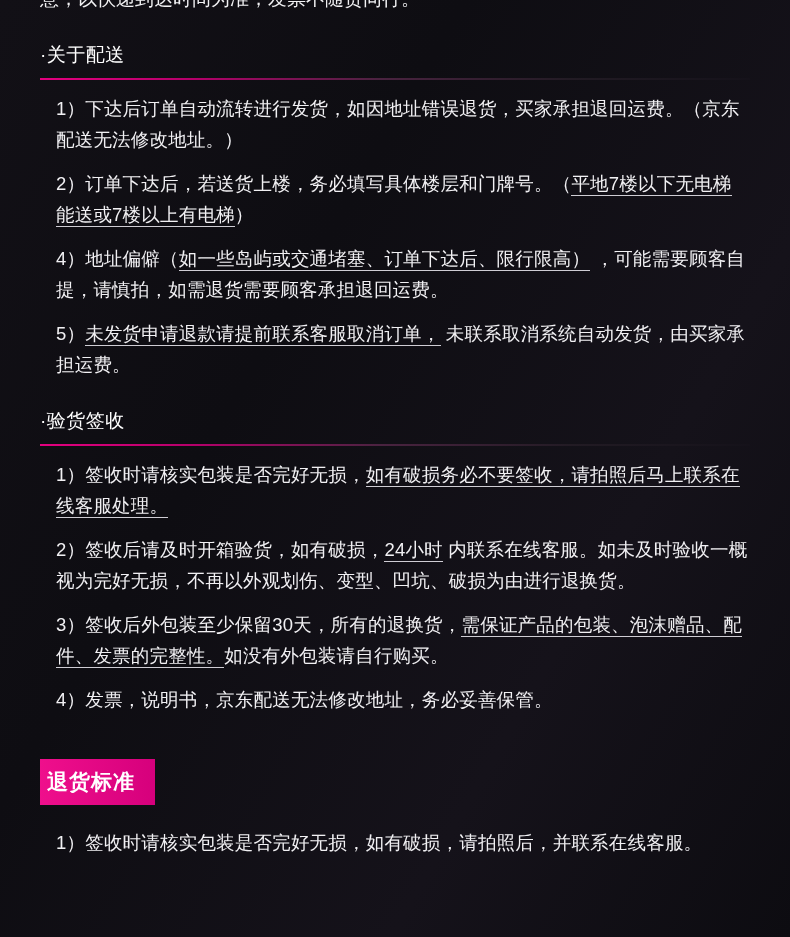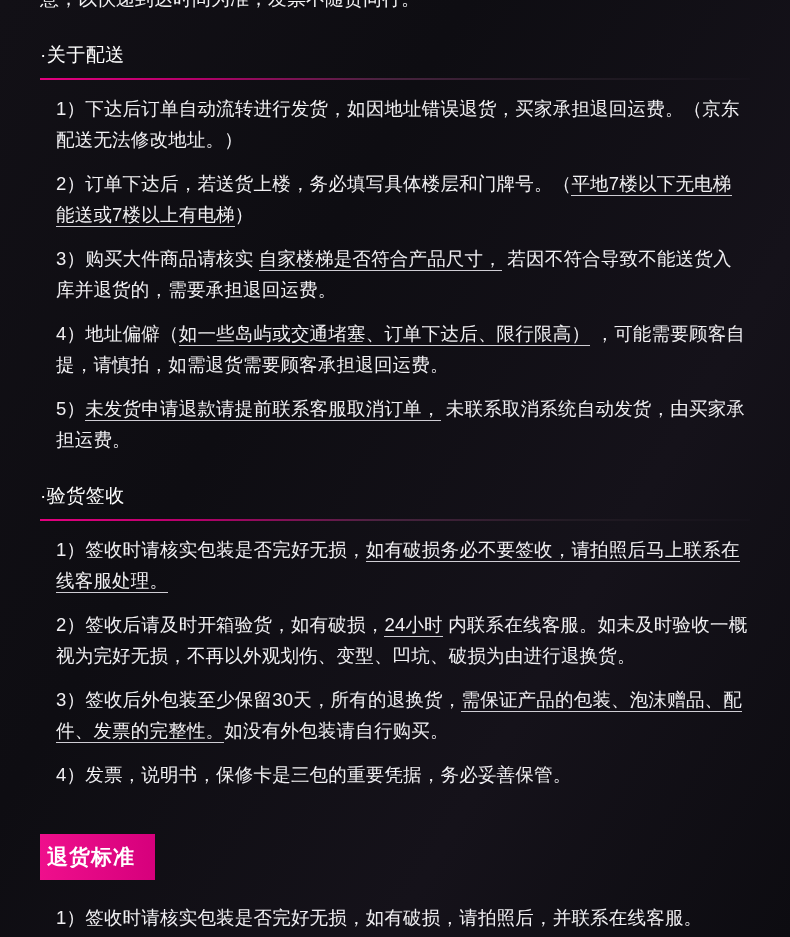--- a/index.html
+++ b/index.html
@@ -82,37 +82,36 @@
     </div>
 
     
     <div class="section-head">·关于配送</div>
     <div class="rule"></div>
 
     <p class="para"><span>1）</span><span>下达后订单自动流转进行发货，如因地址错误退货，买家承担退回运费。（京东配送无法修改地址。）</span></p>
 
     <p class="para"><span>2）</span><span>订单下达后，若送货上楼，务必填写具体楼层和门牌号。（</span><span class="u">平地7楼以下无电梯能送或7楼以上有电梯</span><span>）</span></p>
 
-    <p class="para"><span>3）</span><span>购买大件商品请核实 </span><span class="u">自家楼梯是否符合产品尺寸，</span><span> 若因不符合导致不能送货入库并退货的，需要承担退回运费。</span></p>
 
     <p class="para"><span>4）</span><span>地址偏僻（</span><span class="u">如一些岛屿或交通堵塞、订单下达后、限行限高）</span><span> ，可能需要顾客自提，请慎拍，如需退货需要顾客承担退回运费。</span></p>
 
     <p class="para"><span>5）</span><span class="u">未发货申请退款请提前联系客服取消订单，</span><span> 未联系取消系统自动发货，由买家承担运费。</span></p>
 
     
     <div class="section-head">·验货签收</div>
     <div class="rule"></div>
 
     <p class="para"><span>1）</span><span>签收时请核实包装是否完好无损，</span><span class="u">如有破损务必不要签收，请拍照后马上联系在线客服处理。</span></p>
 
     <p class="para"><span>2）</span><span>签收后请及时开箱验货，如有破损，</span><span class="u">24小时</span><span> 内联系在线客服。如未及时验收一概视为完好无损，不再以外观划伤、变型、凹坑、破损为由进行退换货。</span></p>
 
     <p class="para"><span>3）</span><span>签收后外包装至少保留30天，所有的退换货，</span><span class="u">需保证产品的包装、泡沫赠品、配件、发票的完整性。</span><span>如没有外包装请自行购买。</span></p>
 
-    <p class="para"><span>4）</span><span>发票，说明书，保修卡是三包的重要凭据，务必妥善保管。</span></p>
+    <p class="para"><span>4）</span><span>发票，说明书，京东配送无法修改地址，务必妥善保管。</span></p>
 
     
     <div class="badge">退货标准</div>
 
     <div class="tail">
       <p class="para"><span>1）</span><span>签收时请核实包装是否完好无损，如有破损，请拍照后，并联系在线客服。</span></p>
 
     </div>
 
   </div>

